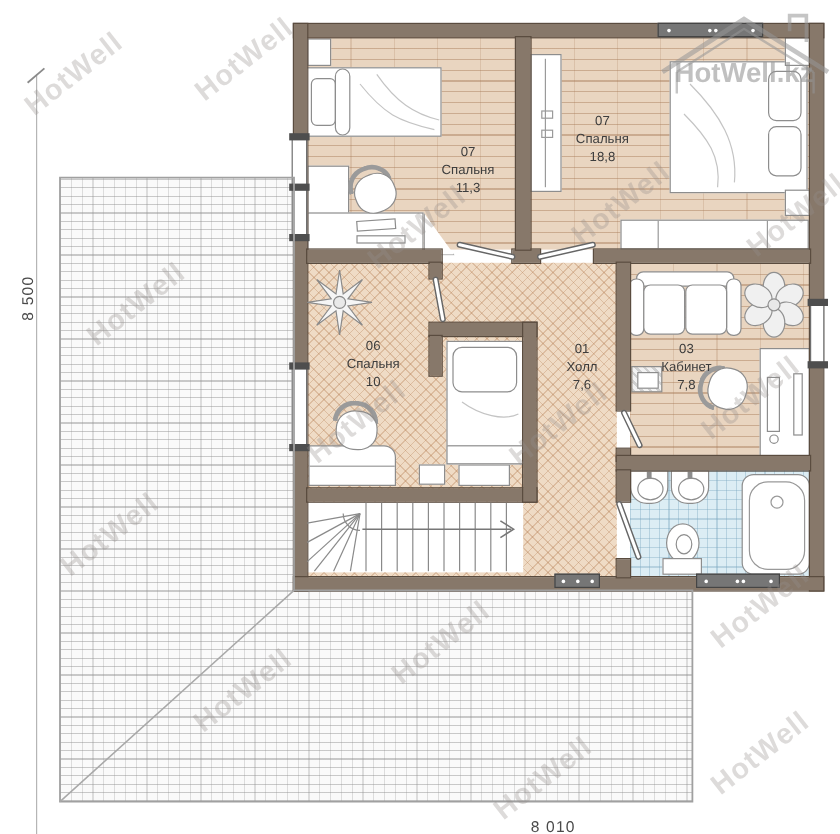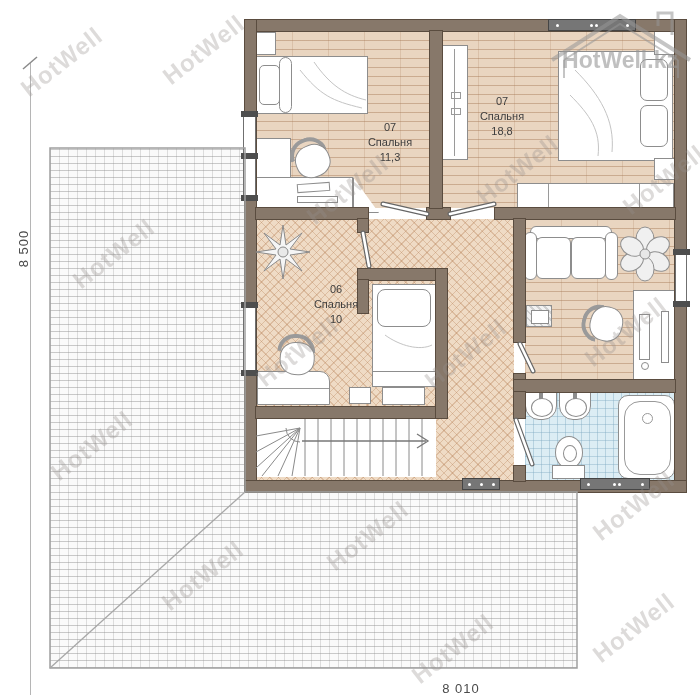--- a/index.html
+++ b/index.html
@@ -262,24 +262,34 @@
   <div class="lbl" style="left:355px;top:120px">
     <div>07</div>
     <div>Спальня</div>
     <div>11,3</div>
   </div>
   <div class="lbl" style="left:467px;top:94px">
     <div>07</div>
     <div>Спальня</div>
     <div>18,8</div>
   </div>
-  <div class="lbl" style="left:301px;top:282px">
+  <div class="lbl" style="left:276px;top:282px">
     <div>06</div>
     <div>Спальня</div>
     <div>10</div>
+  </div>
+  <div class="lbl" style="left:450px;top:284px">
+    <div>01</div>
+    <div>Холл</div>
+    <div>7,6</div>
+  </div>
+  <div class="lbl" style="left:537px;top:284px">
+    <div>03</div>
+    <div>Кабинет</div>
+    <div>7,8</div>
   </div>
 
   <span class="wm" style="left:14px;top:48px">HotWell</span>
   <span class="wm" style="left:156px;top:36px">HotWell</span>
   <span class="wm" style="left:300px;top:176px">HotWell</span>
   <span class="wm" style="left:470px;top:156px">HotWell</span>
   <span class="wm" style="left:616px;top:166px">HotWell</span>
   <span class="wm" style="left:66px;top:240px">HotWell</span>
   <span class="wm" style="left:250px;top:338px">HotWell</span>
   <span class="wm" style="left:418px;top:340px">HotWell</span>

